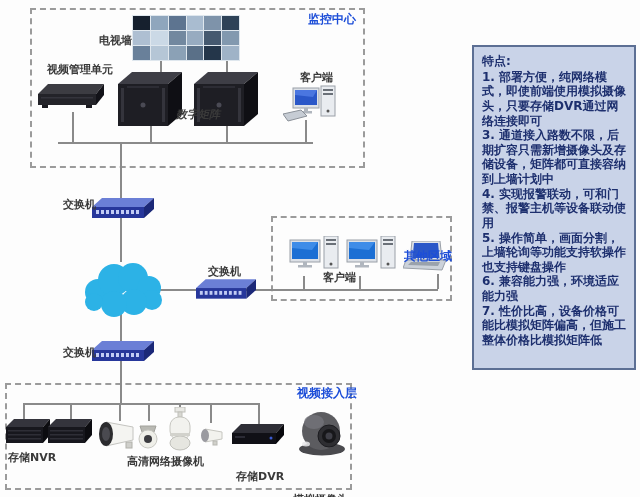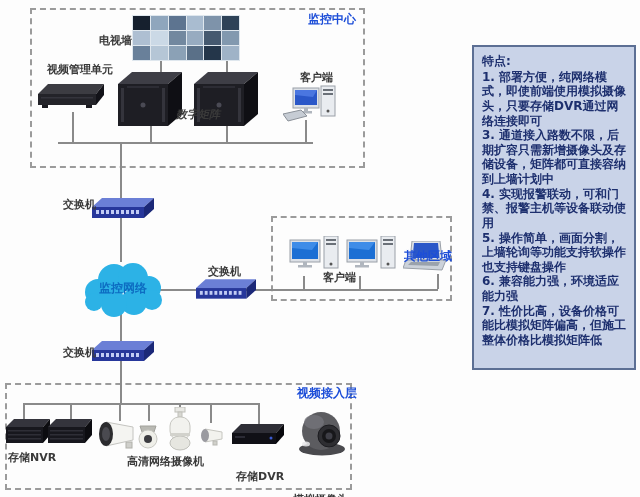--- a/index.html
+++ b/index.html
@@ -222,21 +222,20 @@
         <circle cx="20" cy="42" r="13"></circle>
           <circle cx="36" cy="30" r="16"></circle>
         <circle cx="55" cy="28" r="15"></circle>
           <circle cx="71" cy="38" r="12"></circle>
         <circle cx="74" cy="50" r="10"></circle>
           <circle cx="56" cy="52" r="13"></circle>
         <circle cx="36" cy="54" r="13"></circle>
           <circle cx="16" cy="52" r="9"></circle>
       </g>
     </svg>
-    <span class="cloud-text">监控网络</span>
   </div>
 
   <div class="dev" style="left:286px;top:236px;">
     <svg width="54" height="42" viewBox="0 0 54 42">
       <rect x="38" y="0" width="14" height="32" fill="#e9ecf0" stroke="#9aa0a8"></rect>
       <rect x="40" y="3" width="10" height="2" fill="#6a7078"></rect>
       <rect x="40" y="7" width="10" height="2" fill="#6a7078"></rect>
       <circle cx="45" cy="28" r="1.5" fill="#555"></circle>
       <rect x="4" y="4" width="30" height="22" fill="#dde1e7" stroke="#9aa0a8"></rect>
       <rect x="6" y="6" width="26" height="17" fill="#1c6fd4"></rect>

